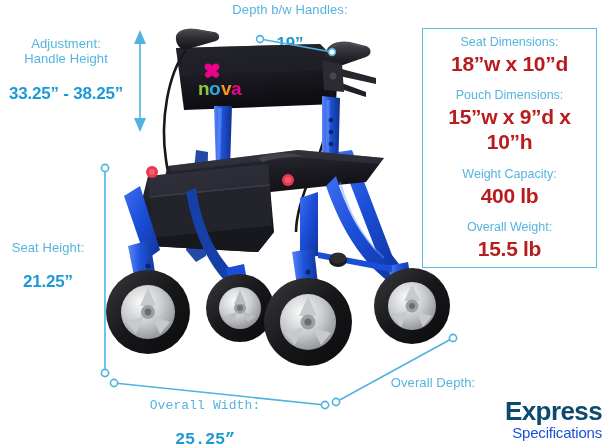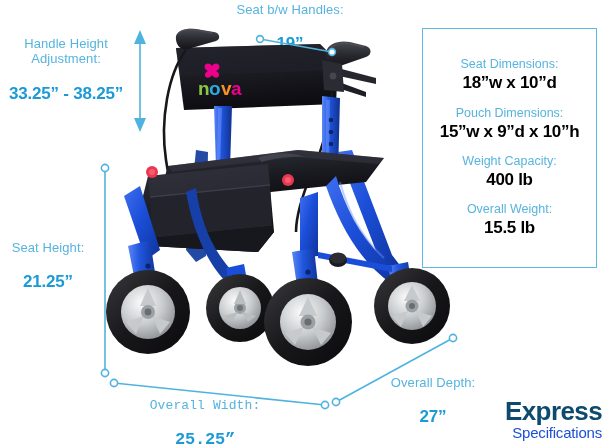--- a/index.html
+++ b/index.html
@@ -59,22 +59,22 @@
     margin: 6px 0;
     line-height: 1.2;
   }
   .spec-row .lbl {
     display: block;
     color: #56b4de;
     font-size: 12.5px;
   }
   .spec-row .val {
     display: block;
-    color: #000000;
-    font-size: 17px;
+    color: #b91c1c;
+    font-size: 21px;
     font-weight: 700;
     letter-spacing: -0.3px;
     margin-top: 1px;
   }
 
   
   #express-logo {
     position: absolute;
     left: 498px;
     top: 398px;
@@ -316,43 +316,42 @@
 
       <g>
         <line x1="336" y1="402" x2="453" y2="338"></line>
         <circle cx="336" cy="402" r="3.6" fill="#ffffff"></circle>
         <circle cx="453" cy="338" r="3.6" fill="#ffffff"></circle>
       </g>
     </g>
   </svg>
 
   <div class="callout" style="left:0px; top:36px; width:132px;">
+    <span class="lbl">Adjustment:</span>
     <span class="lbl">Handle Height</span>
-    <span class="lbl">Adjustment:</span>
     <span class="val">33.25” - 38.25”</span>
   </div>
 
   <div class="callout" style="left:186px; top:2px; width:208px;">
-    <span class="lbl">Seat b/w Handles:</span>
+    <span class="lbl">Depth b/w Handles:</span>
     <span class="val">19”</span>
   </div>
 
   <div class="callout" style="left:0px; top:240px; width:96px;">
     <span class="lbl">Seat Height:</span>
     <span class="val">21.25”</span>
   </div>
 
   <div class="callout" style="left:130px; top:398px; width:150px;font-family:Liberation Mono, monospace;">
     <span class="lbl">Overall Width:</span>
     <span class="val">25.25”</span>
   </div>
 
   <div class="callout" style="left:378px; top:375px; width:110px;">
     <span class="lbl">Overall Depth:</span>
-    <span class="val">27”</span>
   </div>
 
   <div id="spec-panel">
     <div class="spec-row">
       <span class="lbl">Seat Dimensions:</span>
       <span class="val">18”w x 10”d</span>
     </div>
     <div class="spec-row">
       <span class="lbl">Pouch Dimensions:</span>
       <span class="val">15”w x 9”d x 10”h</span>

